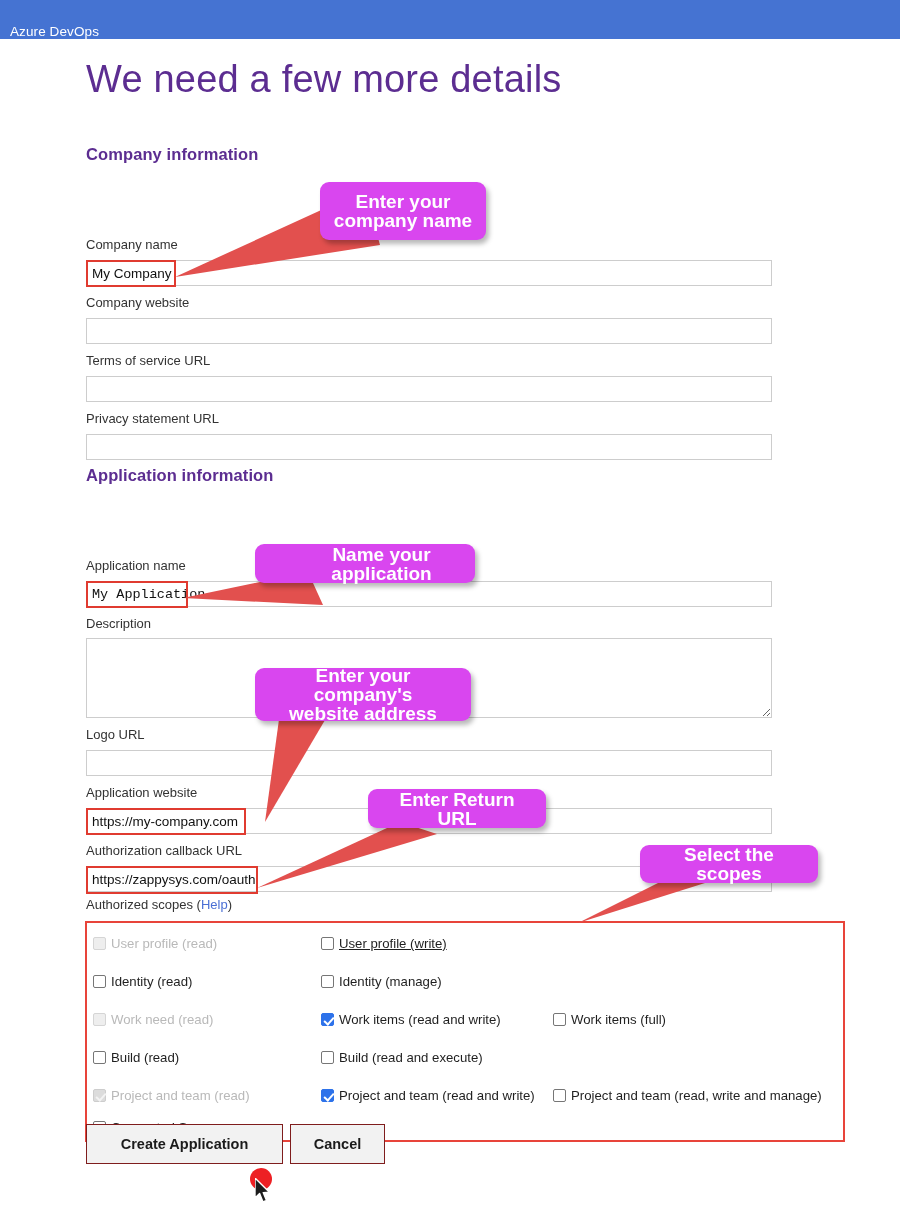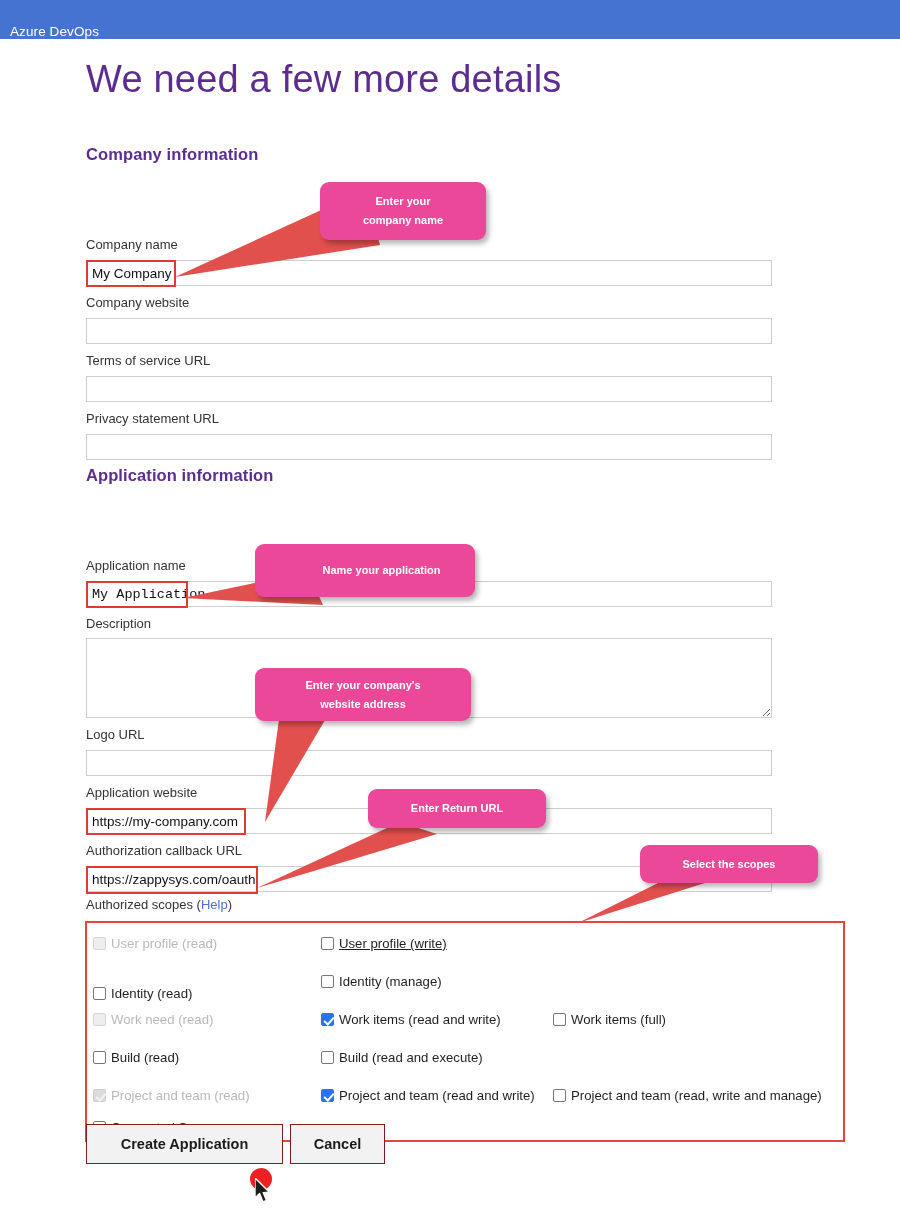--- a/index.html
+++ b/index.html
@@ -99,22 +99,22 @@
     background:#f2f2f2; border:1px solid #7f1d1d;
     font-family:"Liberation Sans", sans-serif;
     font-size:14.5px; font-weight:bold; color:#1b1b1b;
     cursor:pointer;
   }
   .btn-create { left:86px; top:1124px; width:197px; }
   .btn-cancel { left:290px; top:1124px; width:95px; }
 
   
   .callout {
-    position:absolute; background:#ec4899; color:#ffffff;
-    border-radius:9px; font-size:11px; font-weight:bold;
+    position:absolute; background:#d946ef; color:#ffffff;
+    border-radius:9px; font-size:19px; font-weight:bold;
     text-align:center; line-height:19px;
     display:flex; align-items:center; justify-content:center;
     box-shadow:3px 4px 5px rgba(0,0,0,.28);
     padding:0 12px; z-index:12;
   }
   .pointer { position:absolute; z-index:11; }
   .pointer svg { display:block; overflow:visible; }
 
   
   .click-dot {
@@ -174,21 +174,21 @@
 <div class="scopes-box">
   <div class="scopes-inner" id="scopes-inner">
       <label class="scope disabled" style="left: 6px; top: 14px;">
         <span class="cb dis"></span>
         <span>User profile (read)</span>
       </label>
       <label class="scope" style="left: 234px; top: 14px; text-decoration: underline;">
         <span class="cb"></span>
         <span>User profile (write)</span>
       </label>
-      <label class="scope" style="left: 6px; top: 52px; margin-top: 12px;">
+      <label class="scope" style="left: 6px; top: 52px;">
         <span class="cb"></span>
         <span>Identity (read)</span>
       </label>
       <label class="scope" style="left: 234px; top: 52px;">
         <span class="cb"></span>
         <span>Identity (manage)</span>
       </label>
       <label class="scope disabled" style="left: 6px; top: 90px;">
         <span class="cb dis"></span>
         <span>Work need (read)</span>
@@ -239,21 +239,21 @@
 <div class="callout" style="left:320px; top:182px; width:166px; height:58px;">
   <span style="white-space:pre-line">Enter your
 company name</span>
 </div>
 
 <div class="pointer" style="left:178px; top:570px; width:180px; height:50px;">
   <svg width="190" height="55" viewBox="0 0 190 55">
     <polygon points="130,2 145,35 5,28" fill="#e2504e"></polygon>
   </svg>
 </div>
-<div class="callout" style="left:255px; top:544px; width:220px; height:53px;padding-left:45px;">
+<div class="callout" style="left:255px; top:544px; width:220px; height:39px;padding-left:45px;">
   <span style="white-space:pre-line">Name your application</span>
 </div>
 
 <div class="pointer" style="left:240px; top:710px; width:130px; height:120px;">
   <svg width="140" height="125" viewBox="0 0 140 125">
     <polygon points="40,2 85,10 25,112" fill="#e2504e"></polygon>
   </svg>
 </div>
 <div class="callout" style="left:255px; top:668px; width:216px; height:53px;">
   <span style="white-space:pre-line">Enter your company's

